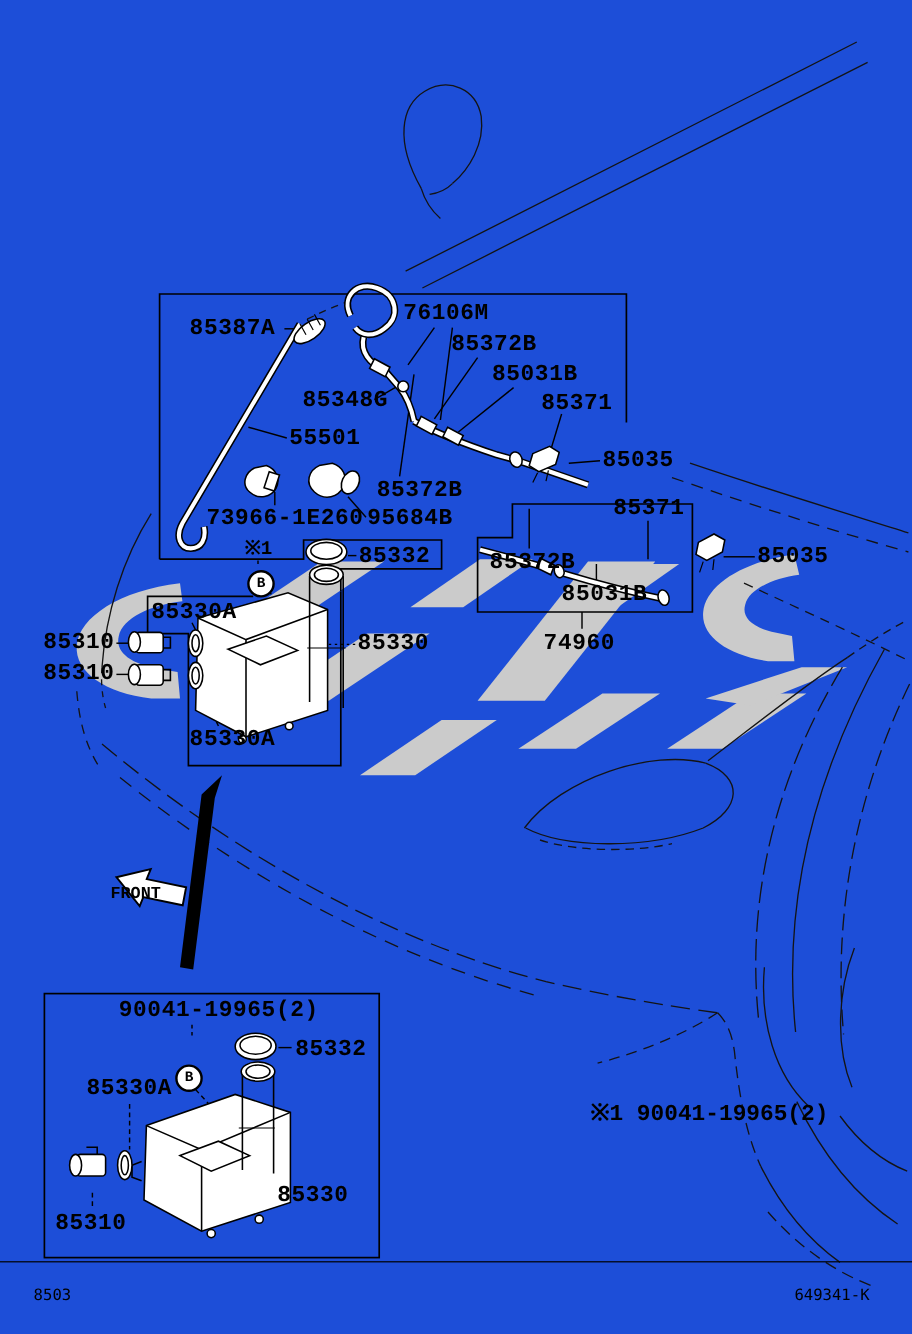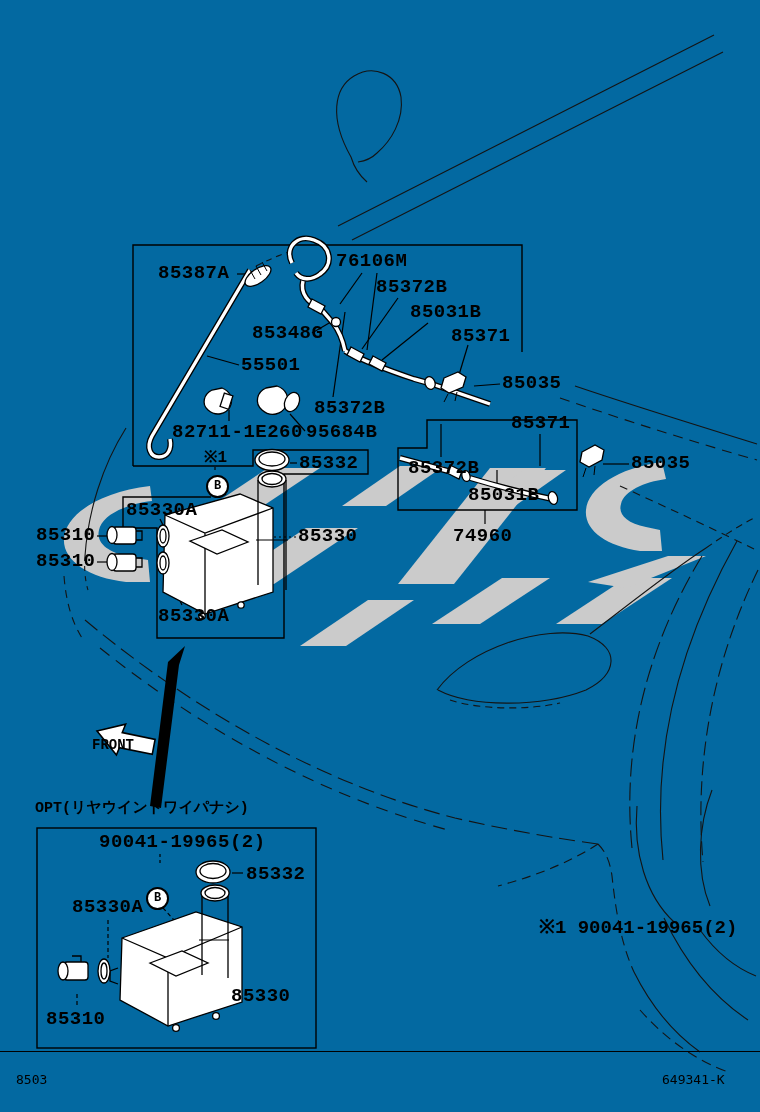--- a/index.html
+++ b/index.html
@@ -1,27 +1,27 @@
 <!DOCTYPE html>
 <html><head>
 <meta charset="utf-8">
 <style>
   html,body{margin:0;padding:0;background:#fff;}
-  #page{position:relative;width:760px;height:1112px;background:#0369a1;overflow:hidden;
+  #page{position:relative;width:760px;height:1112px;background:#1d4ed8;overflow:hidden;
         font-family:"Liberation Mono","DejaVu Sans Mono",monospace;color:#000;}
   svg{position:absolute;left:0;top:0;}
   .pn{position:absolute;font:bold 19px/19px "Liberation Mono","DejaVu Sans Mono",monospace;
       letter-spacing:.5px;white-space:nowrap;color:#000;}
   .pn-sm{position:absolute;font:bold 16px/16px "Liberation Mono","DejaVu Sans Mono",monospace;white-space:nowrap;}
   .bmark{position:absolute;width:19px;height:19px;border:2px solid #000;border-radius:50%;
          font:bold 12px/19px "Liberation Mono",monospace;text-align:center;background:#fff;}
   .title{position:absolute;font:bold 15px/18px "Liberation Mono","DejaVu Sans Mono",monospace;white-space:nowrap;}
   .code{position:absolute;font:13px/15px "DejaVu Sans Mono",monospace;white-space:nowrap;}
   .front{position:absolute;font:bold 14px/16px "Liberation Mono",monospace;white-space:nowrap;margin-left:12px;}
-  .note{position:absolute;font:bold 19px/21px "Liberation Mono",monospace;white-space:nowrap;margin-left:47px;}
+  .note{position:absolute;font:bold 19px/21px "Liberation Mono",monospace;white-space:nowrap;}
   .rule{position:absolute;left:0;top:1051px;width:760px;height:0;border-top:1.5px solid #000;}
 </style>
 </head>
 <body>
 
 <div id="page">
 
   <svg width="760" height="1112" viewBox="0 0 760 1112">
 
     <g fill="#cbcbcb">
@@ -207,47 +207,46 @@
 
   <div class="pn" style="left:158px;top:264px">85387A</div>
   <div class="pn" style="left:336px;top:252px">76106M</div>
   <div class="pn" style="left:376px;top:278px">85372B</div>
   <div class="pn" style="left:410px;top:303px">85031B</div>
   <div class="pn" style="left:252px;top:324px">85348G</div>
   <div class="pn" style="left:451px;top:327px">85371</div>
   <div class="pn" style="left:241px;top:356px">55501</div>
   <div class="pn" style="left:502px;top:374px">85035</div>
   <div class="pn" style="left:314px;top:399px">85372B</div>
-  <div class="pn" style="left:172px;top:423px">82711-1E260</div>
+  <div class="pn" style="left:172px;top:423px">73966-1E260</div>
   <div class="pn" style="left:306px;top:423px">95684B</div>
   <div class="pn" style="left:299px;top:454px">85332</div>
   <div class="pn" style="left:631px;top:454px">85035</div>
   <div class="pn" style="left:126px;top:501px">85330A</div>
   <div class="pn" style="left:36px;top:526px">85310</div>
   <div class="pn" style="left:36px;top:552px">85310</div>
   <div class="pn" style="left:298px;top:527px">85330</div>
   <div class="pn" style="left:408px;top:459px">85372B</div>
   <div class="pn" style="left:468px;top:486px">85031B</div>
   <div class="pn" style="left:453px;top:527px">74960</div>
   <div class="pn" style="left:158px;top:607px">85330A</div>
   <div class="pn" style="left:511px;top:414px">85371</div>
 
   <div class="pn-sm" style="left:204px;top:450px">※1</div>
   <div class="bmark" style="left:206px;top:475px">B</div>
   <div class="front" style="left:80px;top:737px">FRONT</div>
 
-  <div class="title" style="left:35px;top:800px">OPT(リヤウインドワイパナシ)</div>
   <div class="pn" style="left:99px;top:833px">90041-19965(2)</div>
   <div class="pn" style="left:246px;top:865px">85332</div>
   <div class="pn" style="left:72px;top:898px">85330A</div>
   <div class="pn" style="left:46px;top:1010px">85310</div>
   <div class="pn" style="left:231px;top:987px">85330</div>
   <div class="bmark" style="left:146px;top:887px">B</div>
 
   <div class="note" style="left:492px;top:918px">
     <span>※1</span>&nbsp;<span>90041-19965(2)</span>
   </div>
 
   <div class="rule"></div>
-  <div class="code" style="left:16px;top:1072px">8503</div>
+  <div class="code" style="left:28px;top:1072px">8503</div>
   <div class="code" style="left:662px;top:1072px">649341-K</div>
 
 </div>
 
 </body></html>

